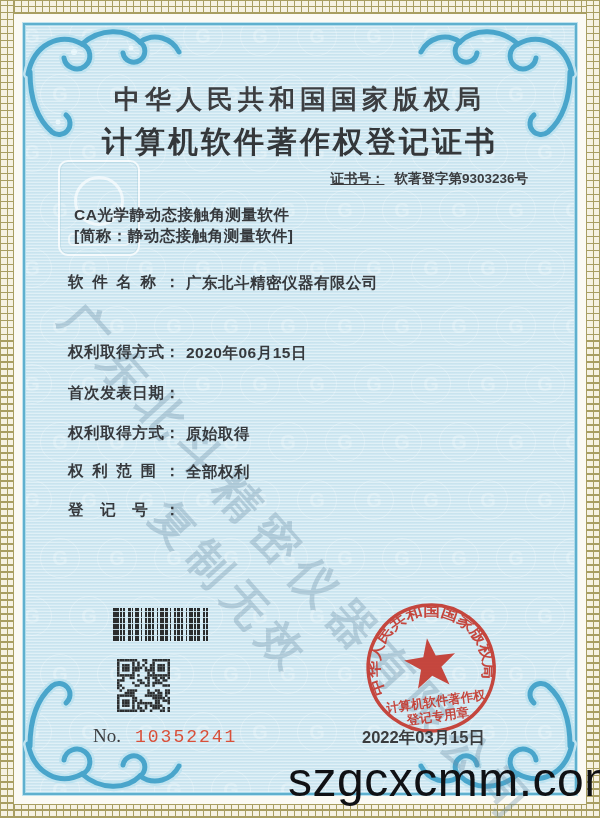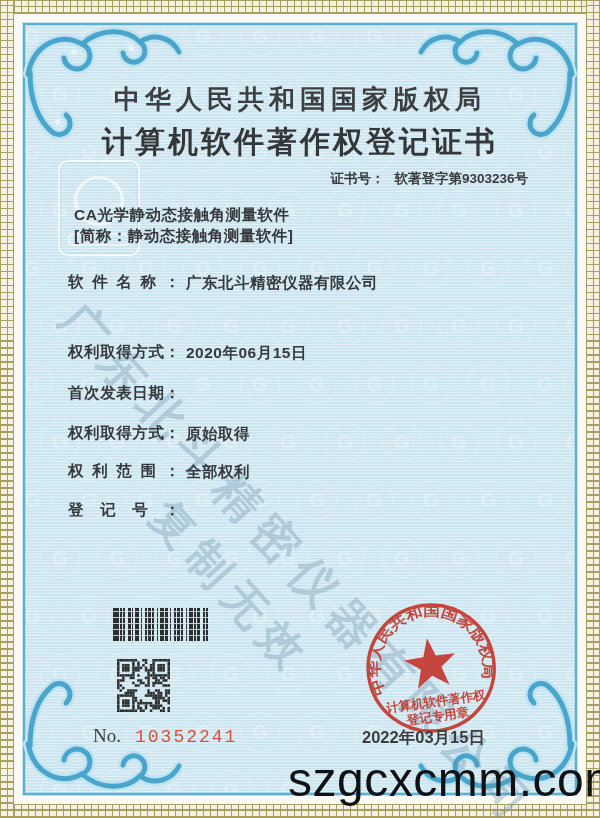--- a/index.html
+++ b/index.html
@@ -44,21 +44,21 @@
     border:3px solid rgba(255,255,255,.65);}
   .emboss .bar{position:absolute;left:8px;bottom:8px;right:8px;height:9px;border-radius:5px;
     border:2px solid rgba(255,255,255,.55);}
   
   .t{position:absolute;color:#36393d;z-index:3;}
   .authority{top:82px;left:0;right:0;text-align:center;font-size:26px;font-weight:bold;
     letter-spacing:5px;font-family:"Liberation Serif","DejaVu Serif",serif;color:#3c3e41;}
   .cert-title{top:122px;left:0;right:0;text-align:center;font-size:30px;font-weight:bold;
     letter-spacing:3px;font-family:"Liberation Serif","DejaVu Serif",serif;color:#34373a;}
   .certno{top:170px;right:72px;font-size:13.5px;font-weight:bold;color:#3a3c3f;}
-  .certno .lbl{margin-right:10px;}
+  .certno .lbl{margin-right:10px;text-decoration:underline;}
   .row{position:absolute;left:68px;display:flex;z-index:3;}
   .row-label{width:112px;flex:0 0 112px;font-size:15.5px;font-weight:bold;color:#36393d;
     text-align:justify;text-align-last:justify;}
   .row-val{margin-left:6px;font-size:15.5px;font-weight:bold;color:#36393d;line-height:21px;letter-spacing:.5px;}
   .statement{position:absolute;left:66px;top:524px;width:478px;font-size:16px;font-weight:600;
     color:#36393d;line-height:38px;text-indent:2em;letter-spacing:.5px;z-index:3;}
   
   .bar2d{position:absolute;left:113px;top:608px;width:95px;height:33px;display:flex;
     align-items:stretch;z-index:3;overflow:hidden;}
   .bar2d i{background:#2b2d2e;flex:0 0 auto;}

